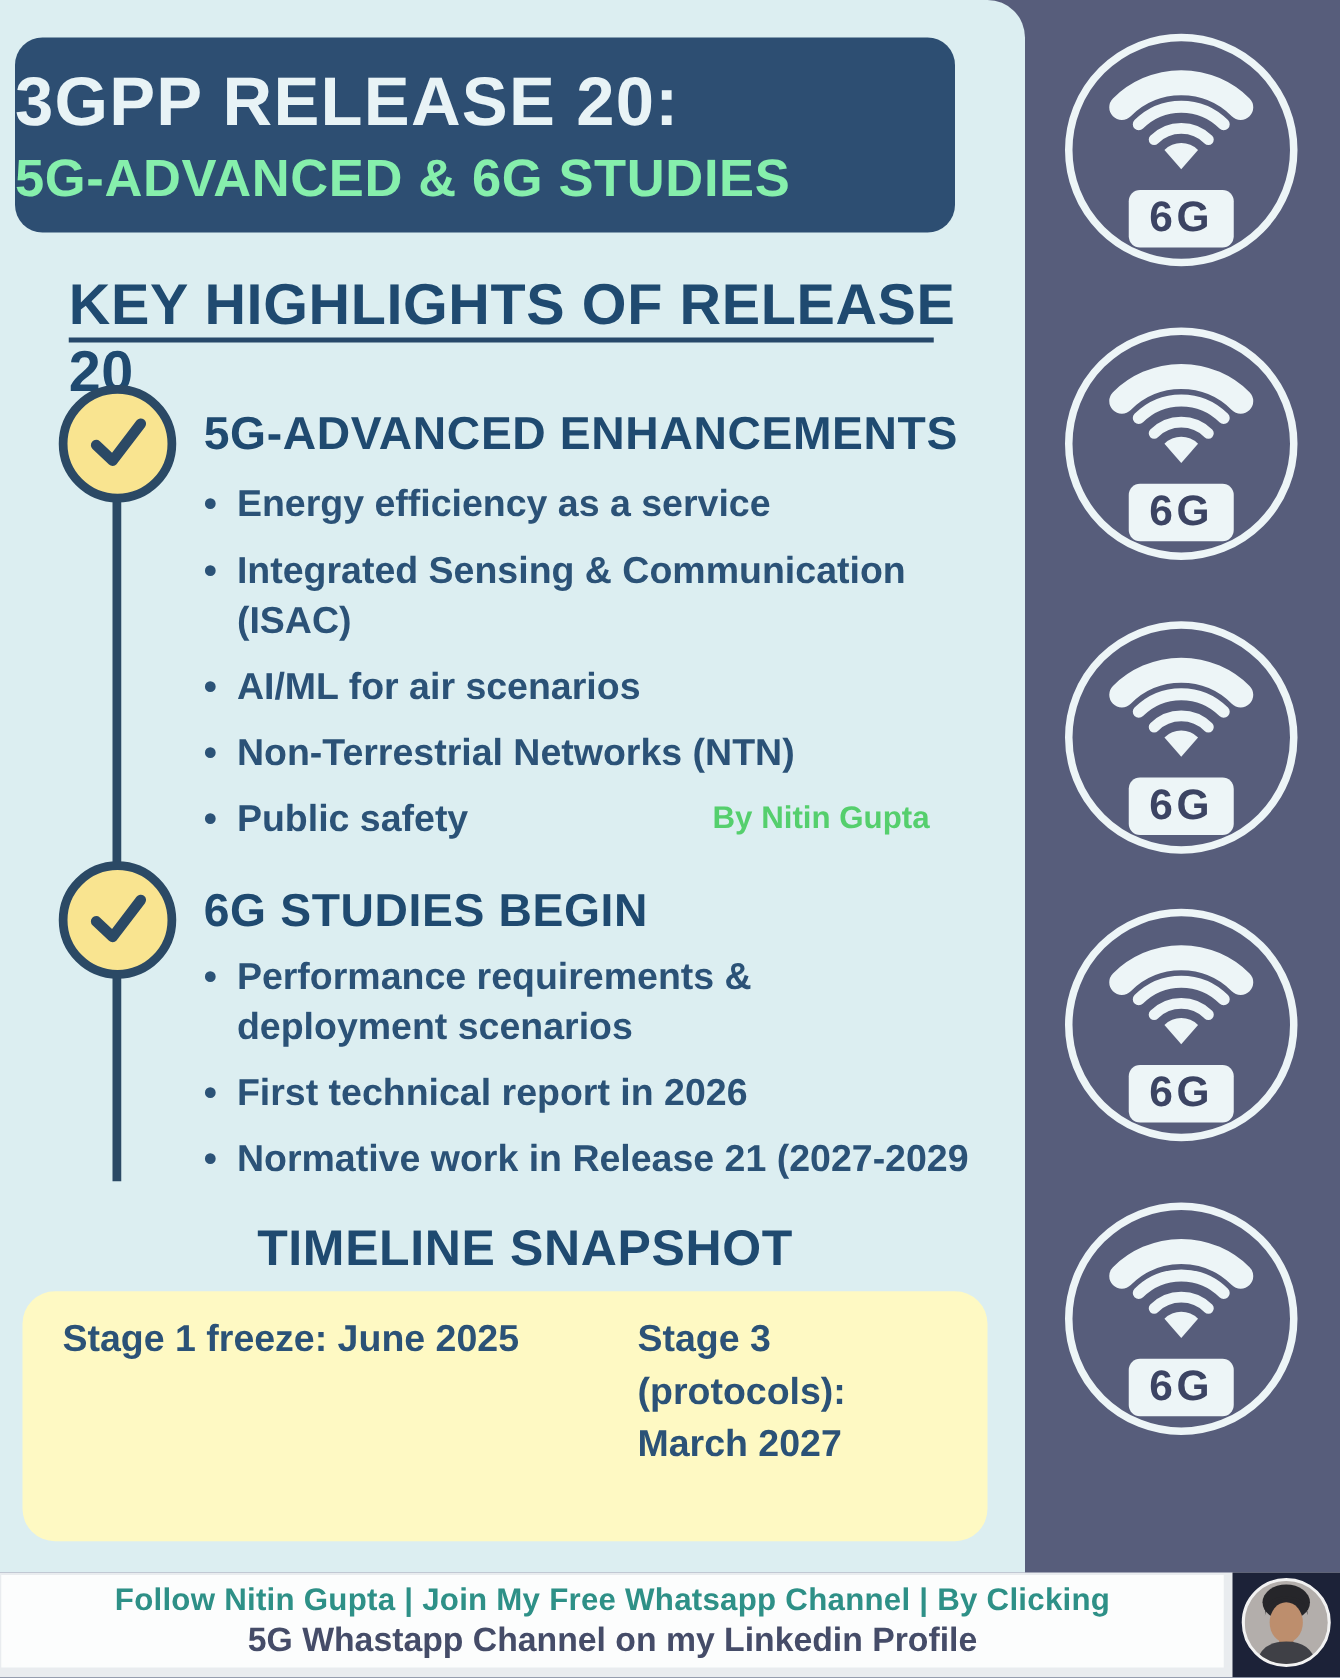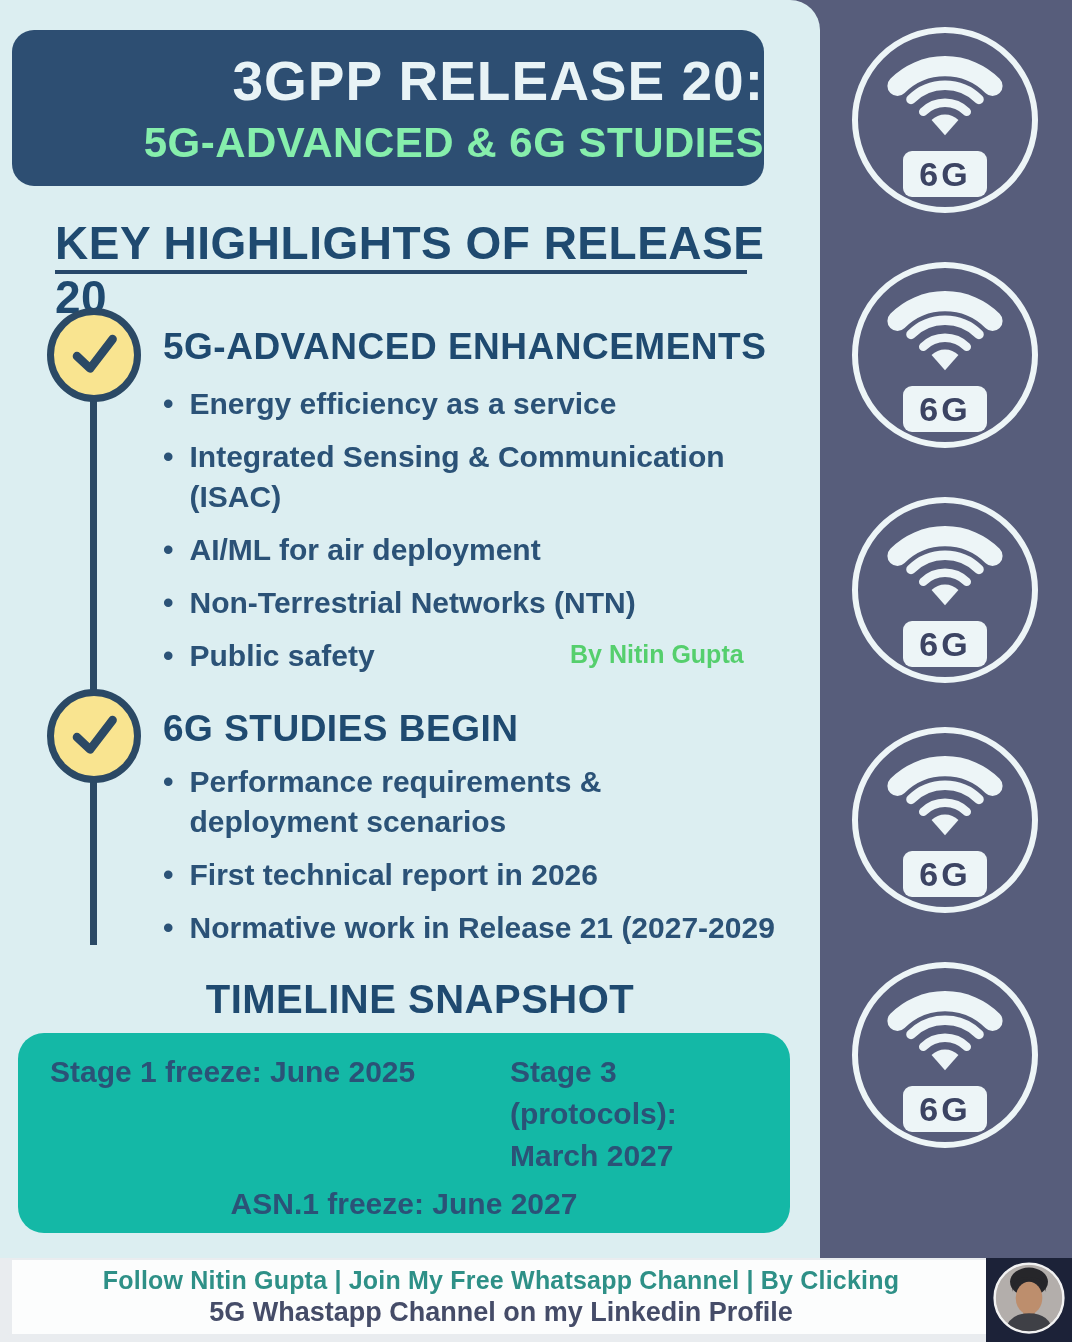--- a/index.html
+++ b/index.html
@@ -7,21 +7,21 @@
   body { font-family:"Liberation Sans","DejaVu Sans",sans-serif; background:#575d7b; }
   .canvas { position:relative; width:1072px; height:1342px; background:#575d7b; overflow:hidden; }
 
   
   .panel { position:absolute; left:0; top:0; width:820px; height:1258px;
            background:#dceef1; border-top-right-radius:30px; }
 
   
   .title-box { position:absolute; left:12px; top:30px; width:752px; height:156px;
                background:#2d4e72; border-radius:22px; display:flex; flex-direction:column;
-               align-items:flex-end; justify-content:center; gap:6px; }
+               align-items:flex-start; justify-content:center; gap:6px; }
   .title-box h1 { color:#e8f3f6; font-size:55px; font-weight:800; letter-spacing:1px; }
   .title-box h2 { color:#86efac; font-size:42px; font-weight:800; letter-spacing:0.5px; }
 
   .key-heading { position:absolute; left:55px; top:216px; width:710px;
                  color:#1f4a70; font-size:46px; font-weight:800; letter-spacing:0.5px; }
   .key-underline { position:absolute; left:55px; top:270px; width:692px; height:4px; background:#27486a; }
 
   
   .rail { position:absolute; left:90px; top:355px; width:7px; height:590px; background:#2b4965; }
   .check-circle { position:absolute; left:47px; width:94px; height:94px; border-radius:50%;
@@ -38,39 +38,39 @@
                 font-size:30px; font-weight:600; line-height:40px; }
   .bullets li .dot { flex:0 0 auto; }
   .bullets li.nowrap .txt { white-space:nowrap; }
 
   .byline { position:absolute; left:570px; top:640px; color:#55cf6d; font-size:25px; font-weight:800; }
 
   .timeline-title { position:absolute; left:0; top:977px; width:812px; text-align:center;
                     color:#1f4a70; font-size:40px; font-weight:800; letter-spacing:0.5px;padding-left:28px; }
 
   .yellow-box { position:absolute; left:18px; top:1033px; width:772px; height:200px;
-                background:#14b8a6; border-radius:26px; }
+                background:#fef9c3; border-radius:26px; }
   .stage { position:absolute; color:#2b5277; font-size:30px; font-weight:700; line-height:42px; }
   .stage1 { left:32px; top:18px; width:460px; }
   .stage2 { left:32px; top:66px; width:440px; }
   .stage3 { left:492px; top:18px; width:215px; }
   .stage-asn { left:0; top:150px; width:772px; text-align:center; }
 
   
   .sidebar { position:absolute; left:820px; top:0; width:252px; height:1238px; }
   .icon-circle { position:absolute; left:32px; width:186px; height:186px; border-radius:50%;
                  border:6px solid #edf5f7; display:flex; flex-direction:column;
                  align-items:center; justify-content:center; padding-top:4px; }
   .badge-6g { margin-top:4px; width:84px; height:46px; background:#edf5f7; border-radius:9px;
               color:#3c4463; font-size:34px; font-weight:700; letter-spacing:3px;
               display:flex; align-items:center; justify-content:center; }
 
   
   .footer { position:absolute; left:0; top:1258px; width:1072px; height:84px; background:#e9ecef; }
-  .footer-strip { position:absolute; left:12px; top:2px; width:978px; height:74px; background:#fcfdfd;
+  .footer-strip { position:absolute; left:1px; top:2px; width:978px; height:74px; background:#fcfdfd;
                   display:flex; flex-direction:column; align-items:center; justify-content:center; }
   .footer-line1 { color:#2e9087; font-size:25px; font-weight:800; letter-spacing:0.2px; }
   .footer-line2 { color:#454c68; font-size:27px; font-weight:700; margin-top:2px; }
   .photo-block { position:absolute; left:986px; top:0; width:86px; height:84px; background:#1c2238;
                  display:flex; align-items:center; justify-content:center; }
 </style>
 </head>
 <body>
 
 <div class="canvas">
@@ -100,21 +100,21 @@
       <li>
           <span class="dot">•</span>
           <span class="txt">Energy efficiency as a service</span>
         </li>
       <li>
           <span class="dot">•</span>
           <span class="txt">Integrated Sensing &amp; Communication (ISAC)</span>
         </li>
       <li>
           <span class="dot">•</span>
-          <span class="txt">AI/ML for air deployment</span>
+          <span class="txt">AI/ML for air scenarios</span>
         </li>
       <li>
           <span class="dot">•</span>
           <span class="txt">Non-Terrestrial Networks (NTN)</span>
         </li>
       <li>
           <span class="dot">•</span>
           <span class="txt">Public safety</span>
         </li>
     </ul>
@@ -143,21 +143,20 @@
           <span class="dot">•</span>
           <span class="txt">Normative work in Release 21 (2027-2029</span>
         </li>
     </ul>
 
     <h3 class="timeline-title">TIMELINE SNAPSHOT</h3>
 
     <div class="yellow-box">
       <div class="stage stage1">Stage 1 freeze: June 2025</div>
       <div class="stage stage3">Stage 3 (protocols): March 2027</div>
-      <div class="stage stage-asn">ASN.1 freeze: June 2027</div>
     </div>
 
   </div>
 
   <aside class="sidebar">
     <div class="icon-circle" style="top:27px">
       <span><svg width="122" height="96" viewBox="0 0 120 100">
             <g stroke="#edf5f7" fill="none" stroke-linecap="round">
               <path d="M10.5,40.5 A70,70 0 0 1 109.5,40.5" stroke-width="21"></path>
               <path d="M24.6,54.6 A50,50 0 0 1 95.4,54.6" stroke-width="10"></path>

